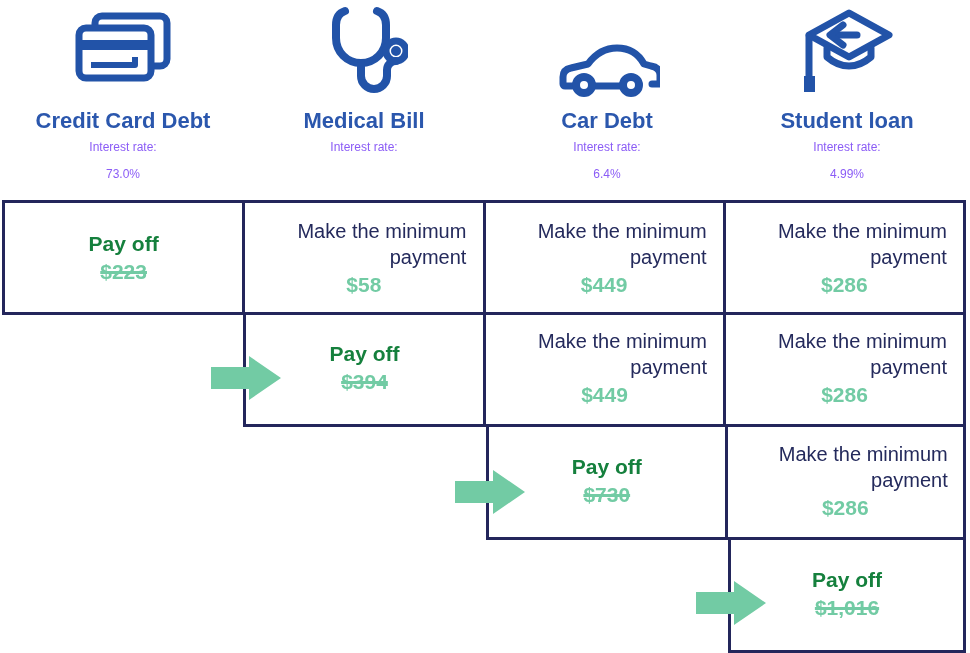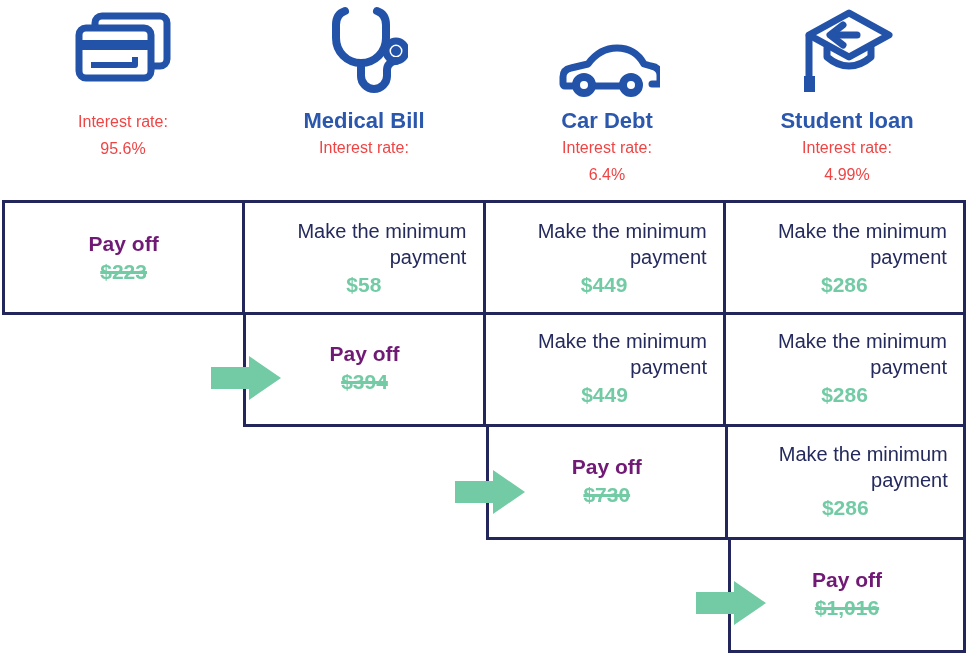--- a/index.html
+++ b/index.html
@@ -9,33 +9,33 @@
     overflow:hidden; margin:0 auto;
   }
   
   .col-header { position:absolute; top:0; width:242px; text-align:center; }
   .col-header.c0 { left:2px; }
   .col-header.c1 { left:243px; }
   .col-header.c2 { left:486px; }
   .col-header.c3 { left:726px; }
   .icon-box { height:108px; display:flex; align-items:center; justify-content:center; }
   .col-title { font-size:22px; font-weight:bold; color:#2B57AD; line-height:26px; }
-  .col-interest, .col-rate { font-size:16px; color:#ef4444; line-height:27px; }
+  .col-interest, .col-rate { font-size:12px; color:#8b5cf6; line-height:27px; }
   
   .row { position:absolute; box-sizing:border-box; border:3px solid #23265B; display:flex; }
   .row1 { left:2px;   top:200px; width:964px; height:115px; }
   .row2 { left:243px; top:312px; width:723px; height:115px; border-top:none; }
   .row3 { left:486px; top:424px; width:480px; height:116px; border-top:none; }
   .row4 { left:728px; top:537px; width:238px; height:116px; border-top:none; }
   .cell {
     flex:1; display:flex; flex-direction:column; align-items:center;
     justify-content:center; gap:2px; min-width:0;
   }
   .cell + .cell { border-left:3px solid #23265B; }
-  .payoff-label { font-size:21px; font-weight:bold; color:#701a75; line-height:26px; }
+  .payoff-label { font-size:21px; font-weight:bold; color:#15803d; line-height:26px; }
   .min-label { font-size:20px; color:#242A5C; text-align:right; line-height:26px; max-width:205px; }
   .amount { font-size:21px; font-weight:bold; color:#72CBA4; line-height:26px; }
   .amount.strike { text-decoration:line-through; text-decoration-thickness:3px;text-align:right; }
   
   .arrow { position:absolute; z-index:5; }
   .arrow.a2 { left:211px; top:356px; }
   .arrow.a3 { left:455px; top:470px; }
   .arrow.a4 { left:696px; top:581px; }
 </style>
 </head>
@@ -47,22 +47,23 @@
     <div class="icon-box">
       <svg width="96" height="84" viewBox="0 0 96 84">
         <g fill="none" stroke="#2253A8" stroke-width="7" stroke-linejoin="round">
           <rect x="20" y="4" width="72" height="50" rx="7"></rect>
           <rect x="4" y="16" width="72" height="50" rx="7" fill="#ffffff"></rect>
           <rect x="5" y="28" width="70" height="10" fill="#2253A8" stroke="none"></rect>
           <path d="M16 53 h44 v-8" stroke-width="6"></path>
         </g>
       </svg>
     </div>
+    <div class="col-title">Credit Card Debt</div>
     <div class="col-interest">Interest rate:</div>
-    <div class="col-rate">95.6%</div>
+    <div class="col-rate">73.0%</div>
   </div>
 
   <div class="col-header c1">
     <div class="icon-box">
       <svg width="88" height="100" viewBox="0 0 88 100">
         <g fill="none" stroke="#2253A8" stroke-width="8" stroke-linecap="round">
           <path d="M25 7 C19 9 16 14 16 21 v13 c0 14 11 25 25 25 s25 -11 25 -25 v-13 c0 -7 -3 -12 -9 -14"></path>
           <path d="M41 59 v13 a13 13 0 0 0 26 0 v-6 a9 9 0 0 1 9 -9"></path>
           <circle cx="76" cy="47" r="10" stroke-width="7"></circle>
           <circle cx="76" cy="47" r="2.5" stroke-width="5"></circle>

